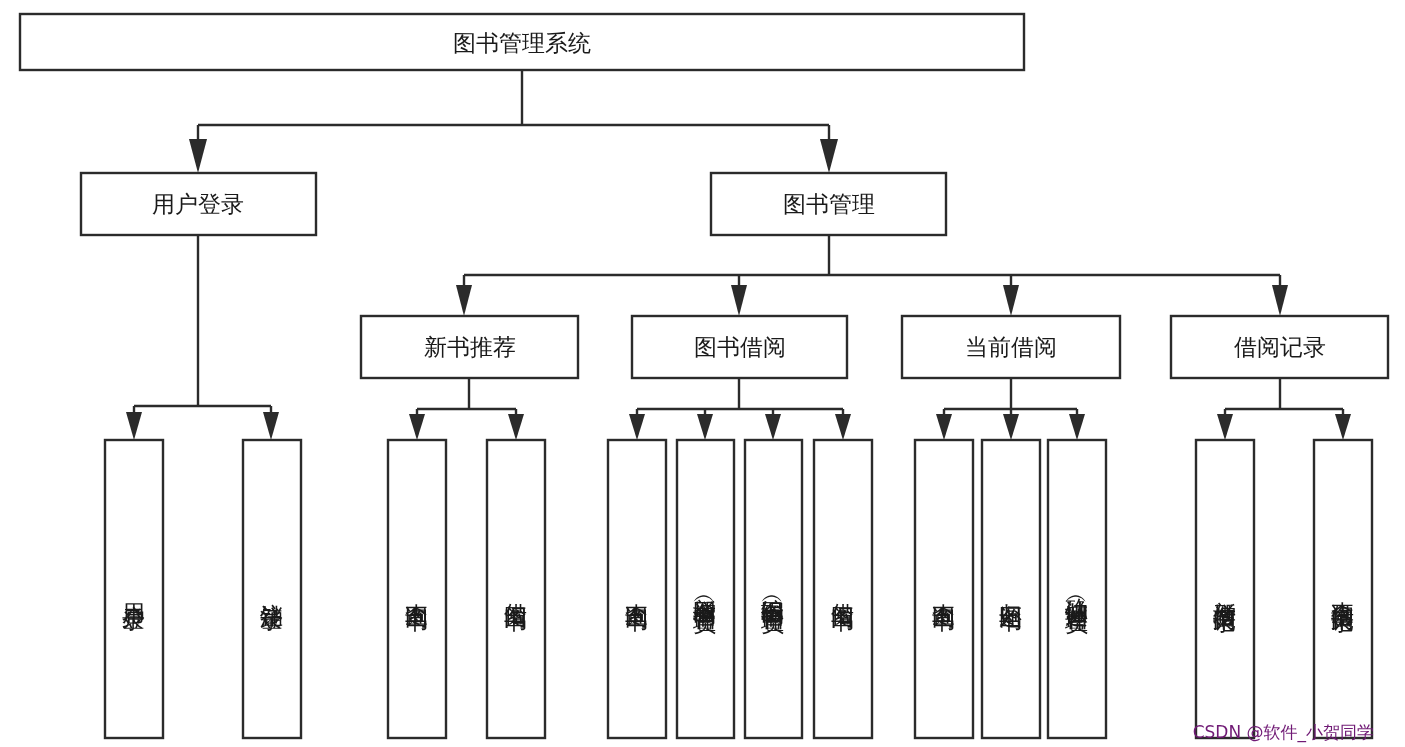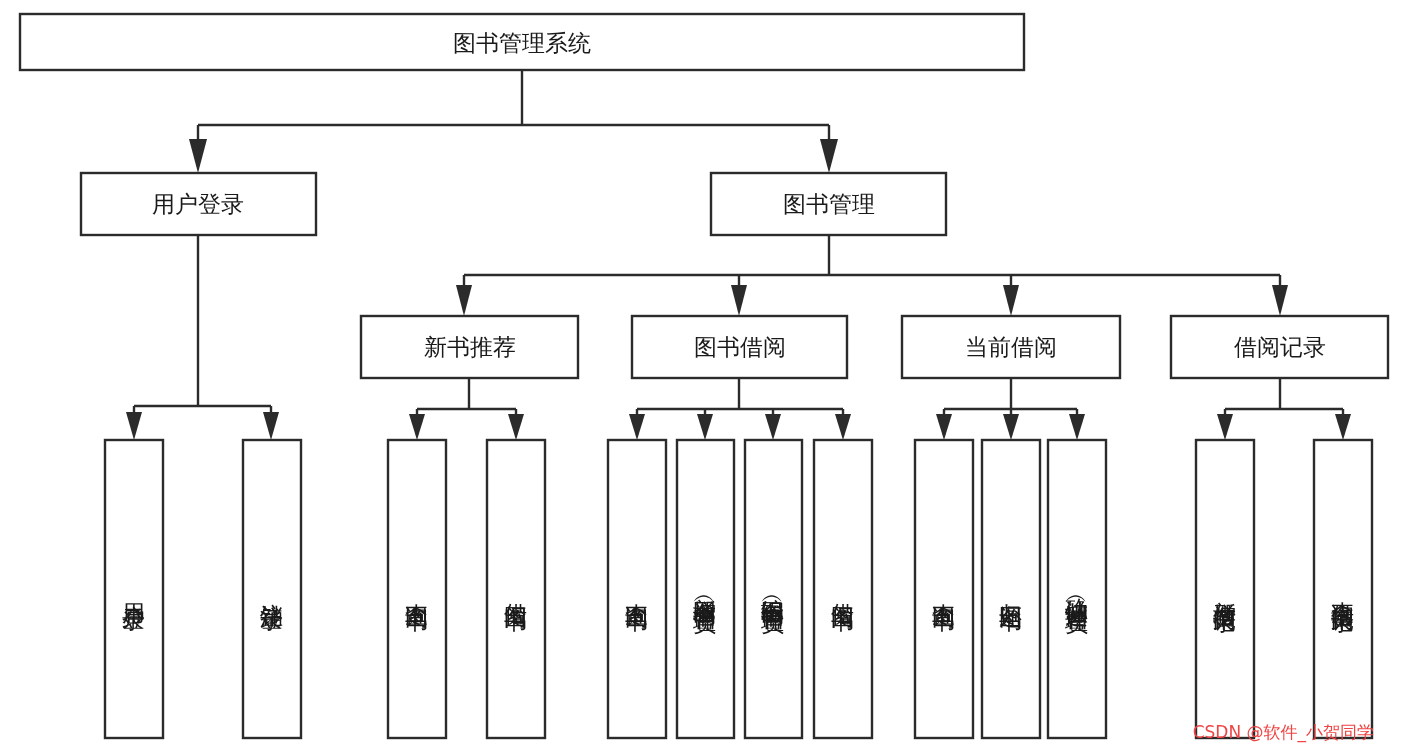--- a/index.html
+++ b/index.html
@@ -57,21 +57,21 @@
     dominant-baseline: central;
     text-anchor: middle;
     letter-spacing: 2px;
   }
   .watermark {
     position: absolute;
     right: 12px;
     bottom: 6px;
     font-family: "DejaVu Sans", "Liberation Sans", sans-serif;
     font-size: 17px;
-    color: #ef4444;
+    color: #701a75;
     white-space: nowrap;
     pointer-events: none;
   }
 </style>
 </head>
 <body>
 
 <div id="diagram-root">
   <svg class="diagram" viewBox="0 0 1405 747" xmlns="http://www.w3.org/2000/svg">
 

